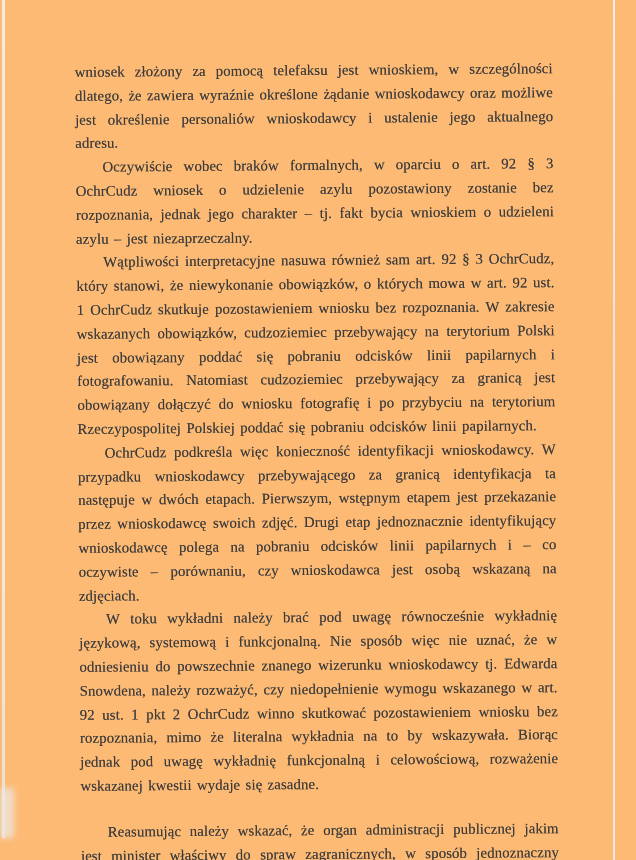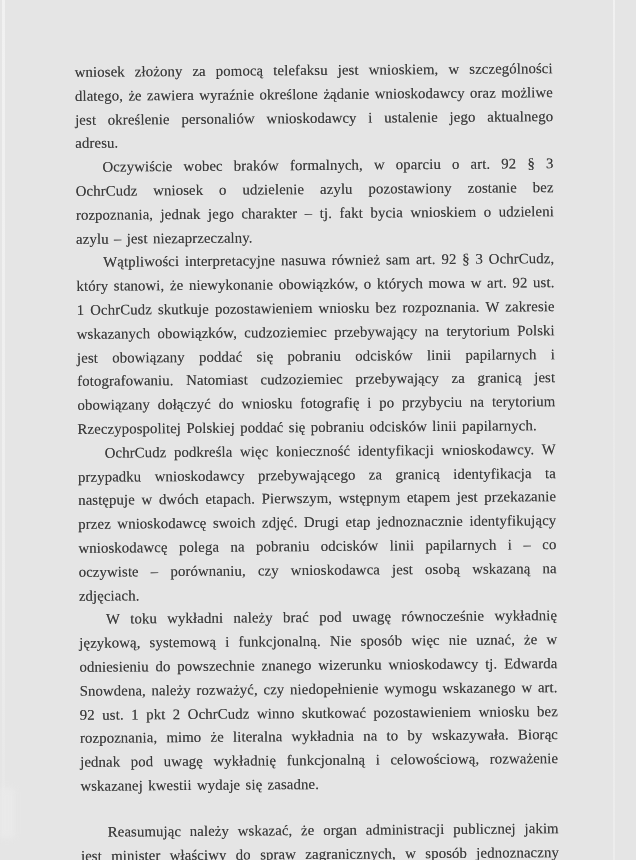--- a/index.html
+++ b/index.html
@@ -10,21 +10,21 @@
     width: 636px;
     height: 860px;
     background: #fefefe;
     overflow: hidden;
     font-family: "Liberation Serif", "DejaVu Serif", serif;
   }
   .page {
     position: relative;
     width: 636px;
     height: 860px;
-    background: #e5e5e5;
+    background: #fdba74;
   }
   
   .edge-line-right {
     position: absolute;
     left: 613px;
     top: 0;
     width: 2px;
     height: 860px;
     background: linear-gradient(to bottom, #f2f2f2, #e9e9e9 40%, #ededed);
     opacity: 0.9;

